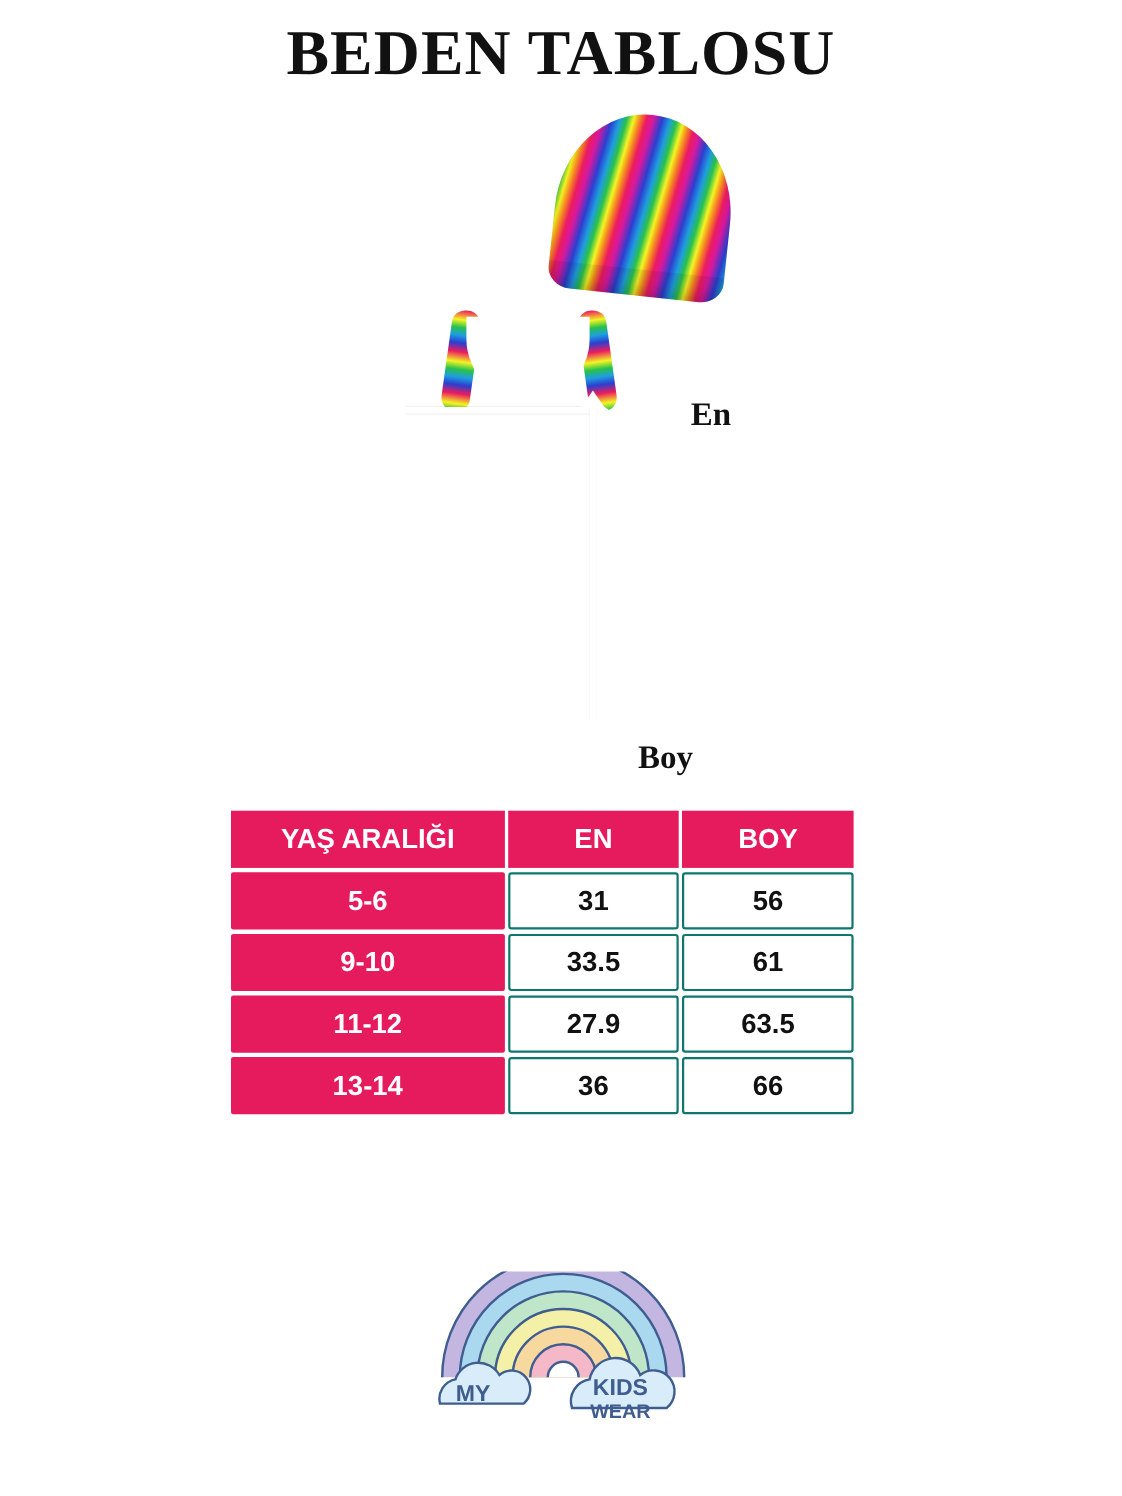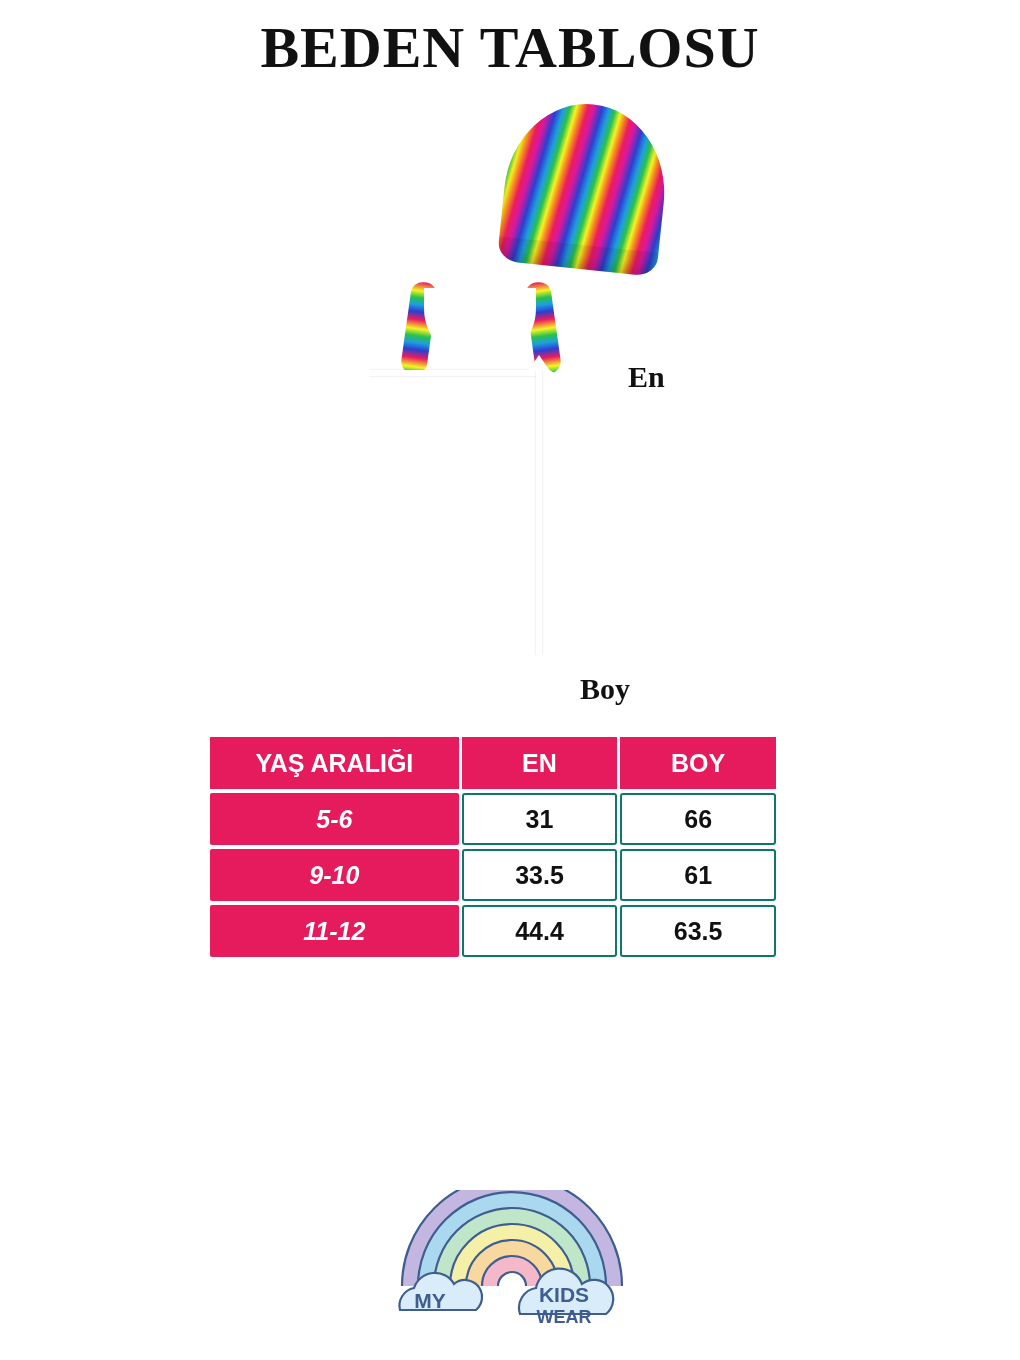--- a/index.html
+++ b/index.html
@@ -233,34 +233,33 @@
   .col-age {
     width: 252px;
   }
   .col-en, .col-boy {
     width: 158px;
   }
   .age-cell {
     background: #e51b5e;
     color: #ffffff;
     border-radius: 2px;
-    font-style: italic;
   }
   .val-cell {
     background: #ffffff;
     color: #111111;
     border: 2px solid #0f766e;
     border-radius: 3px;
   }
 
   
   .logo {
     position: absolute;
     left: 380px;
-    top: 1190px;
+    top: 1156px;
     width: 265px;
     height: 150px;
   }
   .logo svg { display: block; }
 </style>
 </head>
 <body>
 
 <div id="page">
 
@@ -292,31 +291,36 @@
       <tr>
         <th class="hdr col-age">YAŞ ARALIĞI</th>
         <th class="hdr col-en">EN</th>
         <th class="hdr col-boy">BOY</th>
       </tr>
     </thead>
     <tbody>
       <tr>
         <td class="age-cell">5-6</td>
         <td class="val-cell">31</td>
-        <td class="val-cell">66</td>
+        <td class="val-cell">56</td>
       </tr>
       <tr>
         <td class="age-cell">9-10</td>
         <td class="val-cell">33.5</td>
         <td class="val-cell">61</td>
       </tr>
       <tr>
         <td class="age-cell">11-12</td>
-        <td class="val-cell">44.4</td>
+        <td class="val-cell">27.9</td>
         <td class="val-cell">63.5</td>
+      </tr>
+      <tr>
+        <td class="age-cell">13-14</td>
+        <td class="val-cell">36</td>
+        <td class="val-cell">66</td>
       </tr>
     </tbody>
   </table>
 
   <div class="logo">
     <svg width="265" height="150" viewBox="0 0 265 150">
       <g fill="none" stroke="#3f5d8f" stroke-width="2.2">
         <path d="M22 96 A110 110 0 0 1 242 96" fill="#c3b6e0"></path>
         <path d="M38 96 A94 94 0 0 1 226 96" fill="#a9d8ef"></path>
         <path d="M54 96 A78 78 0 0 1 210 96" fill="#bfe6c8"></path>

